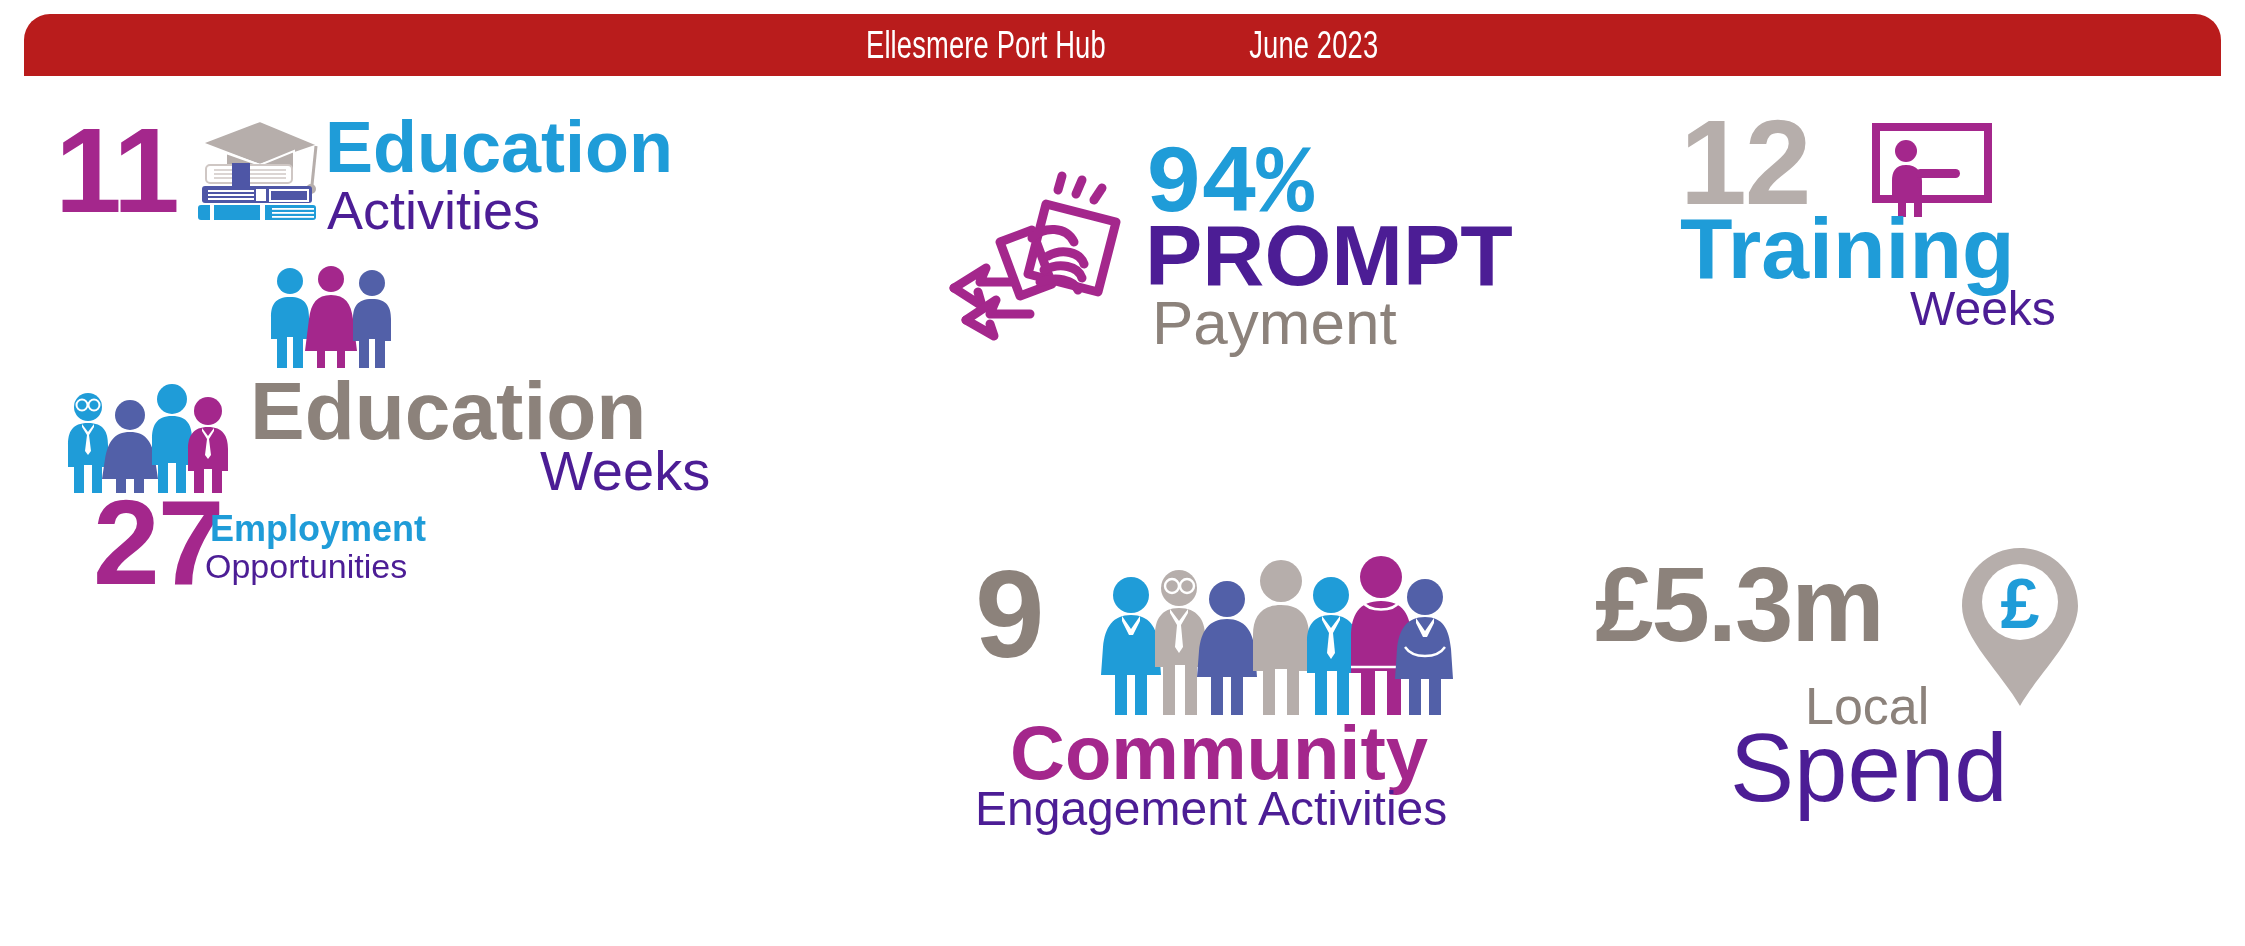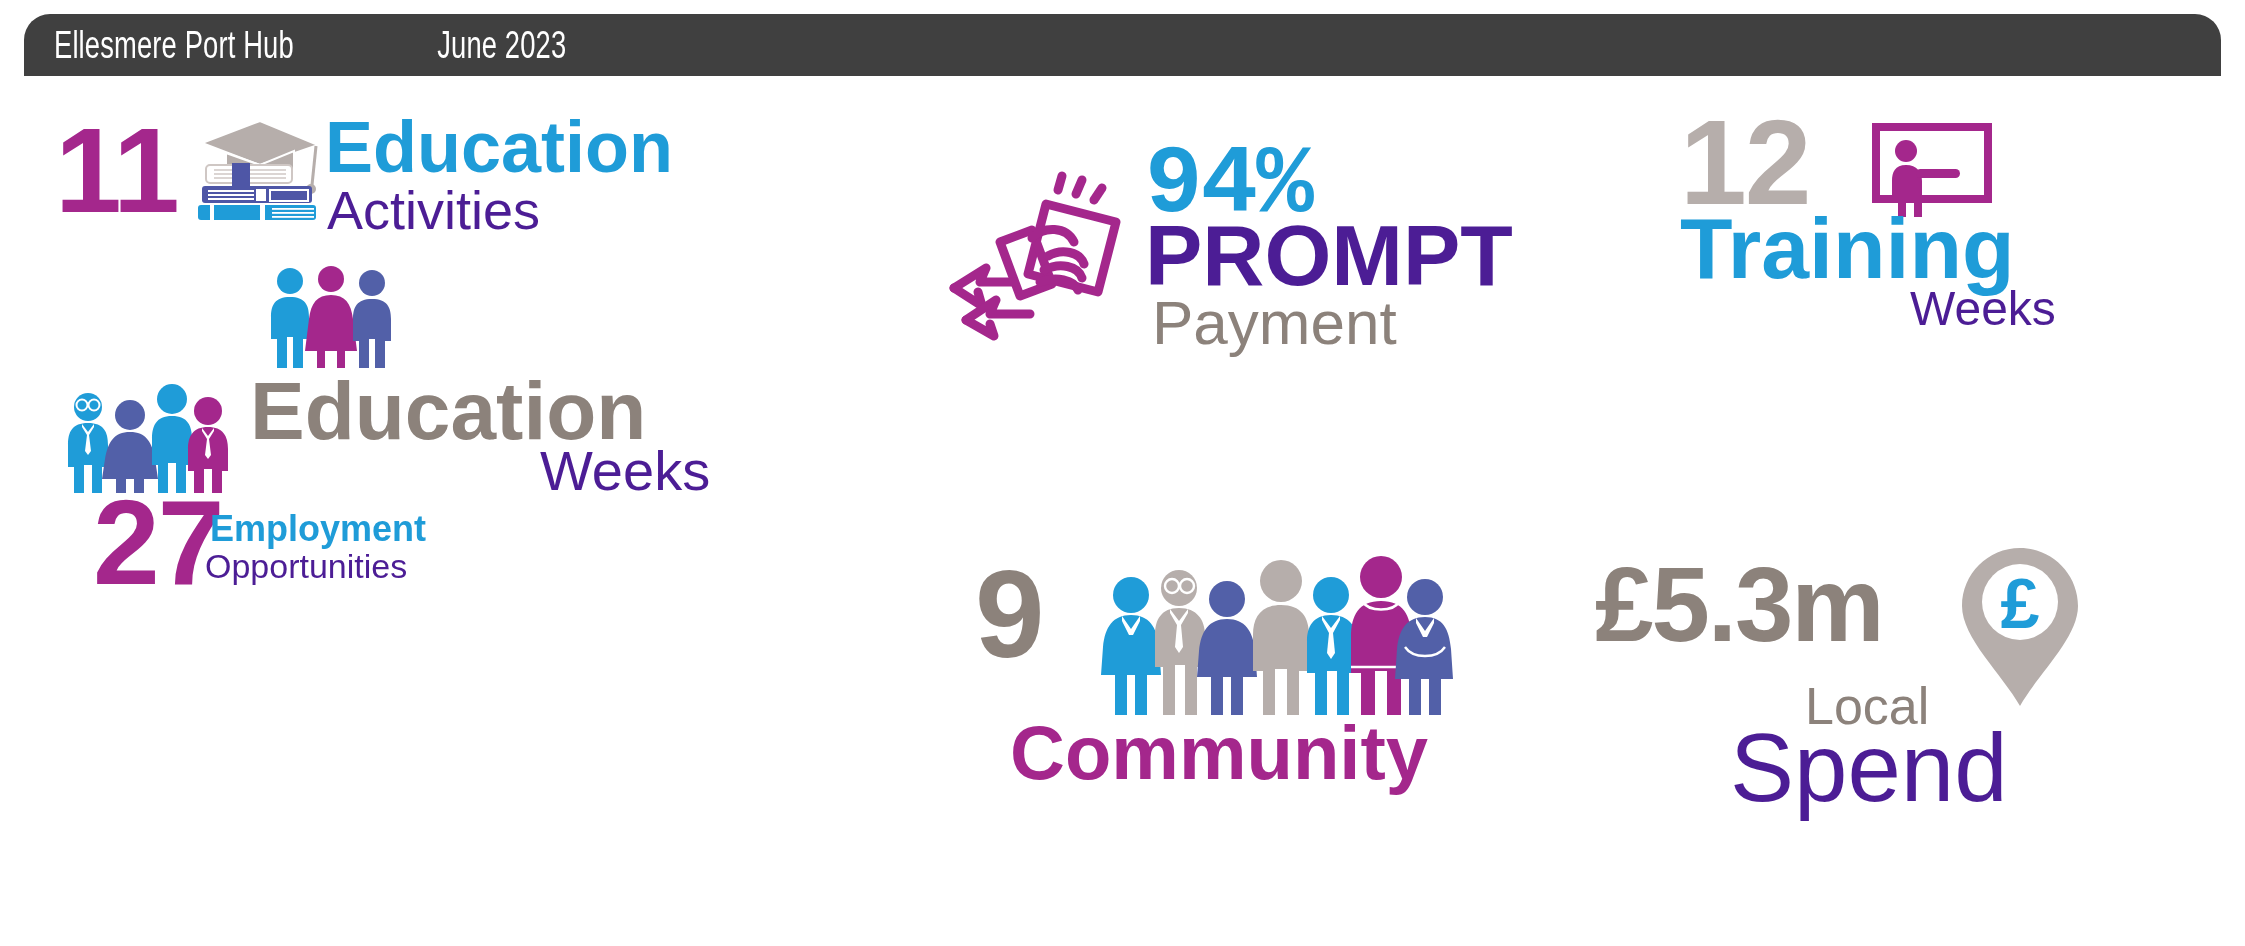--- a/index.html
+++ b/index.html
@@ -15,25 +15,25 @@
     position: relative;
   }
 
   
   .header-bar {
     position: absolute;
     left: 24px;
     top: 14px;
     width: 2197px;
     height: 62px;
-    background: #404040;
+    background: #b91c1c;
     border-radius: 26px 26px 0 0;
     display: flex;
     align-items: center;
-    justify-content: flex-start;
+    justify-content: center;
     padding: 0 30px;
     box-sizing: border-box;
   }
   .header-text {
     color: #ffffff;
     font-family: "Liberation Sans Narrow", "Liberation Sans", sans-serif;
     font-size: 38px;
     font-weight: 400;
     letter-spacing: 0.2px;
     transform: scaleX(0.72);
@@ -336,20 +336,21 @@
       <g fill="#5260a8">
         <circle cx="330" cy="42" r="18"></circle>
         <path d="M330,62 C312,62 304,74 302,94 L300,124 L314,124 L314,160 L326,160 L326,124 L334,124 L334,160 L346,160 L346,124 L358,124 L356,94 C354,74 348,62 330,62 Z"></path>
       </g>
       <polygon points="321,63 330,76 339,63 339,68 332,82 328,82 321,68" fill="#ffffff"></polygon>
       <path d="M310,92 C318,104 342,104 350,92" fill="none" stroke="#ffffff" stroke-width="2.4"></path>
     </svg>
   </div>
 
   <div class="c-magenta lbl1 nowrap">Community</div>
+  <div class="c-slate lbl2 nowrap">Engagement Activities</div>
 </div>
 
 <div class="stat" id="trn">
   <div class="big-num c-lgrey num nowrap">12</div>
 
   <div class="icon-wrap">
     <svg viewBox="0 0 125 100" width="125" height="100">
 
       <rect x="6" y="4" width="112" height="72" fill="none" stroke="#a4278c" stroke-width="8"></rect>
 

